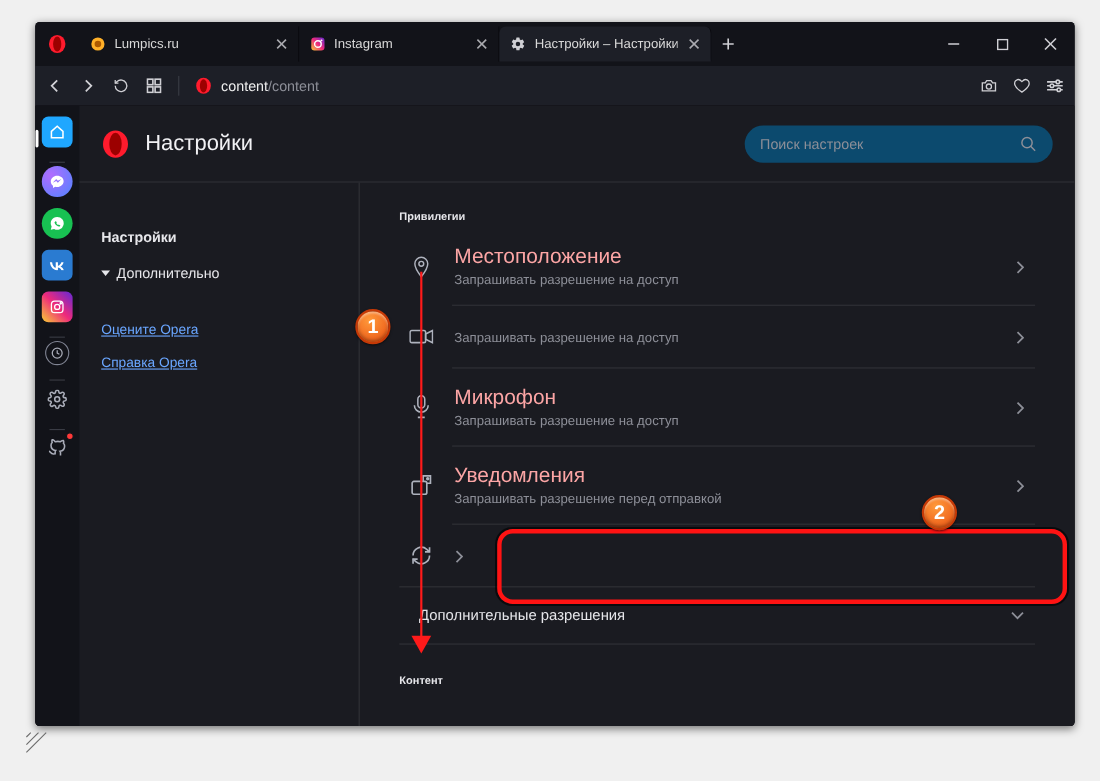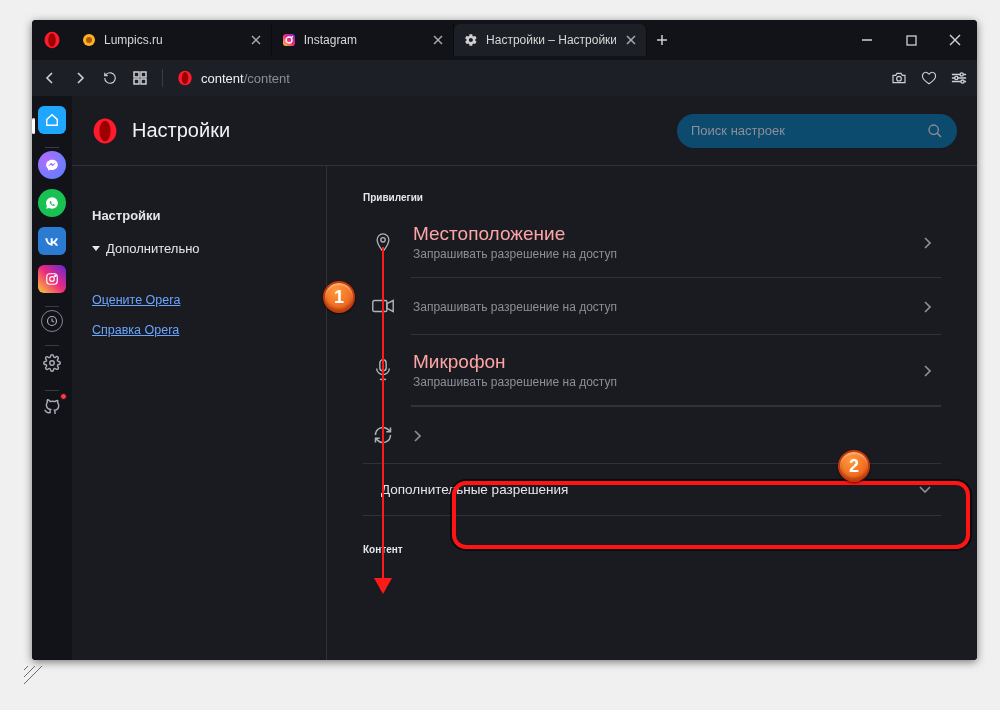--- a/index.html
+++ b/index.html
@@ -380,20 +380,38 @@
                 <div class="rs">Запрашивать разрешение на доступ</div>
               </div>
             <span class="chev">
                 <svg width="8" height="12" viewBox="0 0 8 12" fill="none" stroke="#8d8f98" stroke-width="1.6">
                   <polyline points="2,1 7,6 2,11"></polyline>
                 </svg>
               </span>
           </div>
           <div class="line"></div>
 
+          <div class="row">
+            <span class="icon">
+                <svg width="20" height="20" viewBox="0 0 24 24" fill="none" stroke="#aeb2bd" stroke-width="1.8">
+                  <rect x="2" y="8" width="16" height="14" rx="2"></rect>
+                  <polyline points="14,8 14,2 22,2 22,10 18,10"></polyline>
+                  <circle cx="19" cy="5" r="1" fill="#aeb2bd"></circle>
+                </svg>
+              </span>
+            <div class="texts">
+                <div class="rt">Уведомления</div>
+                <div class="rs">Запрашивать разрешение перед отправкой</div>
+              </div>
+            <span class="chev">
+                <svg width="8" height="12" viewBox="0 0 8 12" fill="none" stroke="#8d8f98" stroke-width="1.6">
+                  <polyline points="2,1 7,6 2,11"></polyline>
+                </svg>
+              </span>
+          </div>
           <div class="line"></div>
 
           <div class="row">
             <span class="icon">
                 <svg width="20" height="20" viewBox="0 0 24 24" fill="none" stroke="#aeb2bd" stroke-width="1.8">
                   <path d="M3 12a9 9 0 0 1 15-6.7L21 8"></path>
                   <polyline points="21 3 21 8 16 8"></polyline>
                   <path d="M21 12a9 9 0 0 1-15 6.7L3 16"></path>
                   <polyline points="3 21 3 16 8 16"></polyline>
                 </svg>

